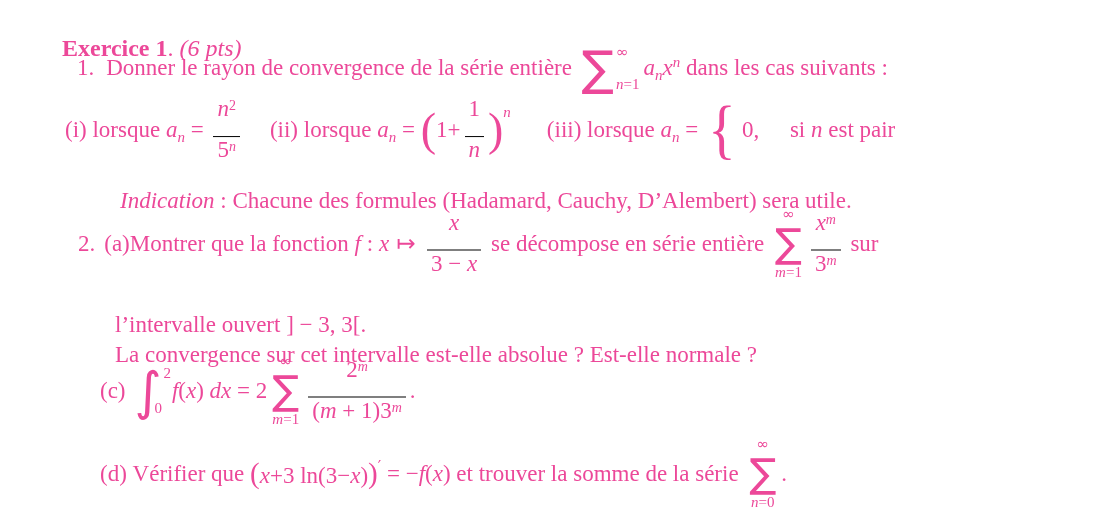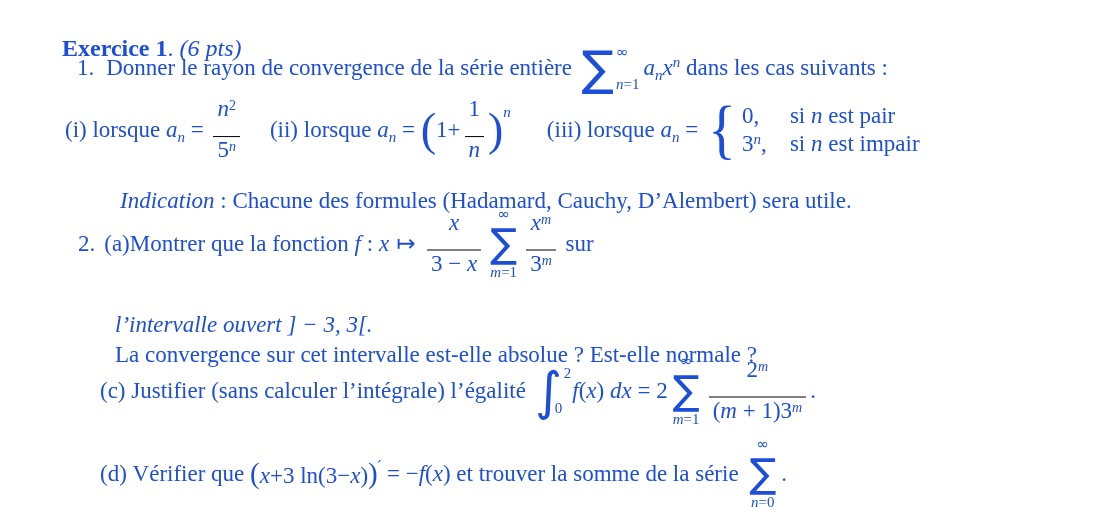--- a/index.html
+++ b/index.html
@@ -1,21 +1,21 @@
 <!DOCTYPE html>
 <html><head>
 <meta charset="utf-8">
 <style>
   html, body { margin: 0; padding: 0; background: #ffffff; }
   .doc {
     position: relative;
     width: 1028px;
     height: 525px;
     background: #ffffff;
-    color: #1d4ed8;
+    color: #ec4899;
     font-family: "Liberation Serif", "DejaVu Serif", serif;
     font-size: 23px;
     overflow: hidden;
   }
   .b { font-weight: bold; }
   .i { font-style: italic; }
 
   
   .tline { position: absolute; white-space: pre; }
 
@@ -142,63 +142,59 @@
 
     <span style="margin-left:36px;">(iii) lorsque </span>
     <span><span class="i">a</span><span class="sub i">n</span><span> = </span></span>
     <span class="cases">
       <span class="brace">{</span>
       <span class="crows">
         <span class="crow">
           <span class="cval">0,</span>
           <span class="ccond"><span>si </span><span class="i">n</span><span> est pair</span></span>
         </span>
-        <span class="crow">
-          <span class="cval"><span>3</span><span class="sup i" style="top:-7px;">n</span><span>,</span></span>
-          <span class="ccond"><span>si </span><span class="i">n</span><span> est impair</span></span>
-        </span>
       </span>
     </span>
   </div>
 
   <div class="tline" style="left:97px; top:162px;">
     <span class="i">Indication</span><span> : Chacune des formules (Hadamard, Cauchy, D’Alembert) sera utile.</span>
   </div>
 
   <div class="mline" style="left:78px; top:243px;">
     <span class="num" style="margin-right:9px;">2.</span>
     <span>(a)</span>
     <span>Montrer que la fonction </span>
     <span><span class="i">f</span><span> : </span><span class="i">x</span><span class="sym"> ↦ </span></span>
     <span class="frac">
       <span class="fnum i">x</span>
       <span class="fden"><span>3 − </span><span class="i">x</span></span>
     </span>
+    <span> se décompose en série entière </span>
     <span class="bigop">
       <span class="btop">∞</span>
       <span class="bsym">∑</span>
       <span class="bbot"><span class="i">m</span><span>=1</span></span>
     </span>
     <span class="frac">
       <span class="fnum"><span class="i">x</span><span class="fsup i">m</span></span>
       <span class="fden"><span>3</span><span class="fsup i">m</span></span>
     </span>
     <span> sur</span>
   </div>
 
-  <div class="tline" style="left:92px; top:286px;font-style:italic;">
+  <div class="tline" style="left:92px; top:286px;">
     <span>l’intervalle ouvert ] − 3, 3[.</span>
   </div>
   <div class="tline" style="left:92px; top:316px;">
     <span>La convergence sur cet intervalle est-elle absolue ? Est-elle normale ?</span>
   </div>
 
   <div class="mline" style="left:100px; top:390px;">
     <span>(c)</span><span> </span>
-    <span>Justifier (sans calculer l’intégrale) l’égalité </span>
     <span class="integral">
       <span class="intsym">∫</span>
       <span class="intlims">
         <span class="ilt">2</span>
         <span class="ilb">0</span>
       </span>
     </span>
     <span><span class="i">f</span><span>(</span><span class="i">x</span><span>) </span><span class="i">dx</span></span>
     <span> = 2</span>
     <span class="bigop">

